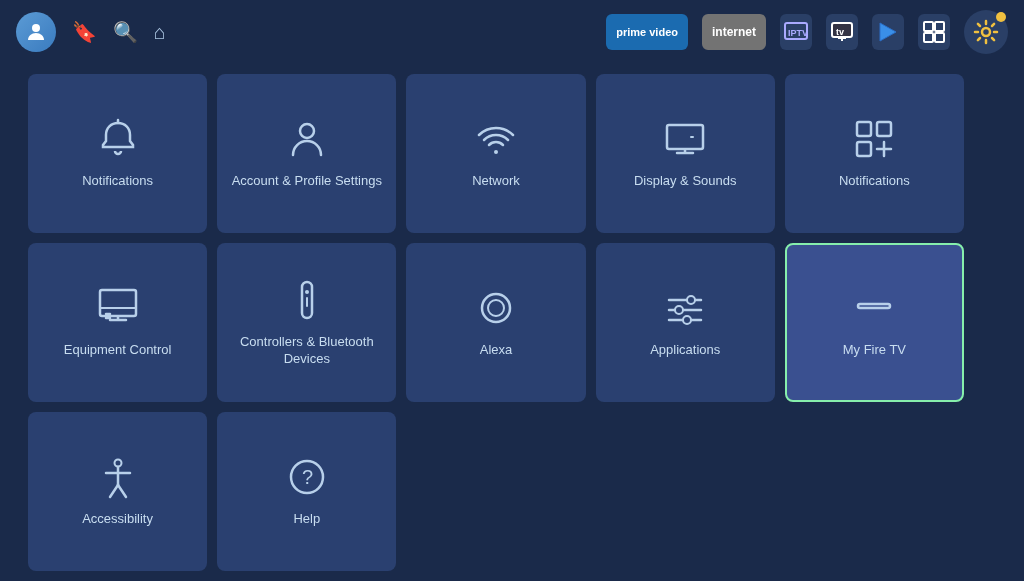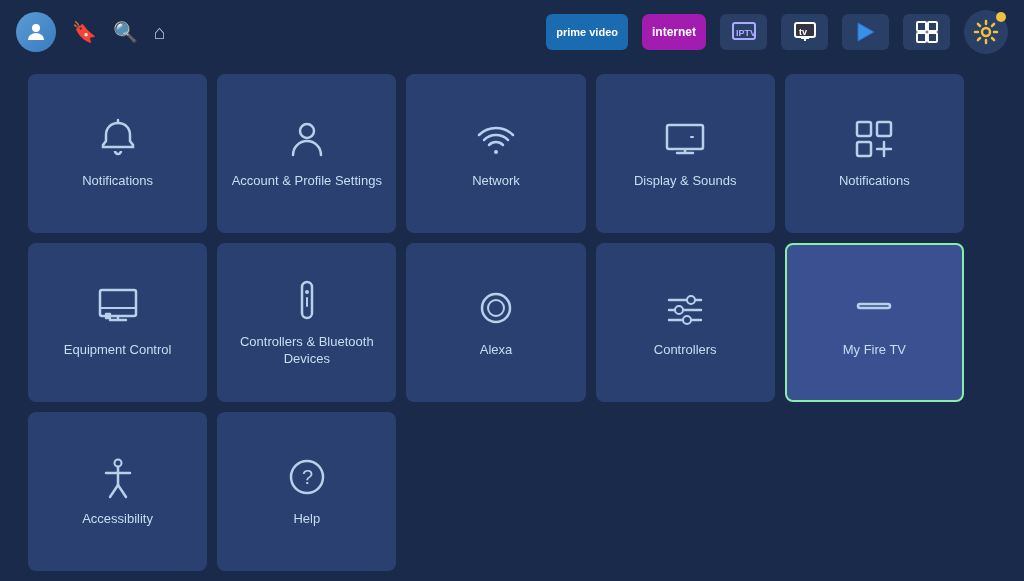--- a/index.html
+++ b/index.html
@@ -54,23 +54,23 @@
       display: flex;
       align-items: center;
       justify-content: center;
       padding: 0 10px;
       font-size: 12px;
       font-weight: bold;
       cursor: pointer;
     }
     .app-btn.prime { background: #1b6bb0; color: white; font-size: 11px; }
     .app-btn.appstore { background: #f90; color: #111; }
-    .app-btn.internet { background: #a21caf; color: white; border-radius: 7px; }
+    .app-btn.internet { background: #737373; color: white; }
     .app-icon-btn {
-      width: 47px;
+      width: 32px;
       height: 36px;
       border-radius: 6px;
       background: #2a3f66;
       display: flex;
       align-items: center;
       justify-content: center;
       font-size: 18px;
       cursor: pointer;
       color: white;
     }
@@ -318,21 +318,21 @@
     <div class="grid-item-icon">
       <svg class="icon-svg" viewBox="0 0 44 44" fill="none">
         <line x1="6" y1="14" x2="38" y2="14" stroke="#b8d0ea" stroke-width="2.5" stroke-linecap="round"></line>
         <line x1="6" y1="24" x2="38" y2="24" stroke="#b8d0ea" stroke-width="2.5" stroke-linecap="round"></line>
         <line x1="6" y1="34" x2="38" y2="34" stroke="#b8d0ea" stroke-width="2.5" stroke-linecap="round"></line>
         <circle cx="28" cy="14" r="4" fill="#2a4070" stroke="#b8d0ea" stroke-width="2"></circle>
         <circle cx="16" cy="24" r="4" fill="#2a4070" stroke="#b8d0ea" stroke-width="2"></circle>
         <circle cx="24" cy="34" r="4" fill="#2a4070" stroke="#b8d0ea" stroke-width="2"></circle>
       </svg>
     </div>
-    <div class="grid-item-label">Controllers</div>
+    <div class="grid-item-label">Applications</div>
   </div>
 
   <div class="grid-item selected">
     <div class="grid-item-icon">
       <svg class="icon-svg" viewBox="0 0 44 44" fill="none">
         <rect x="6" y="18" width="32" height="4" rx="2" stroke="#b8d0ea" stroke-width="2.5"></rect>
       </svg>
     </div>
     <div class="grid-item-label">My Fire TV</div>
   </div>

